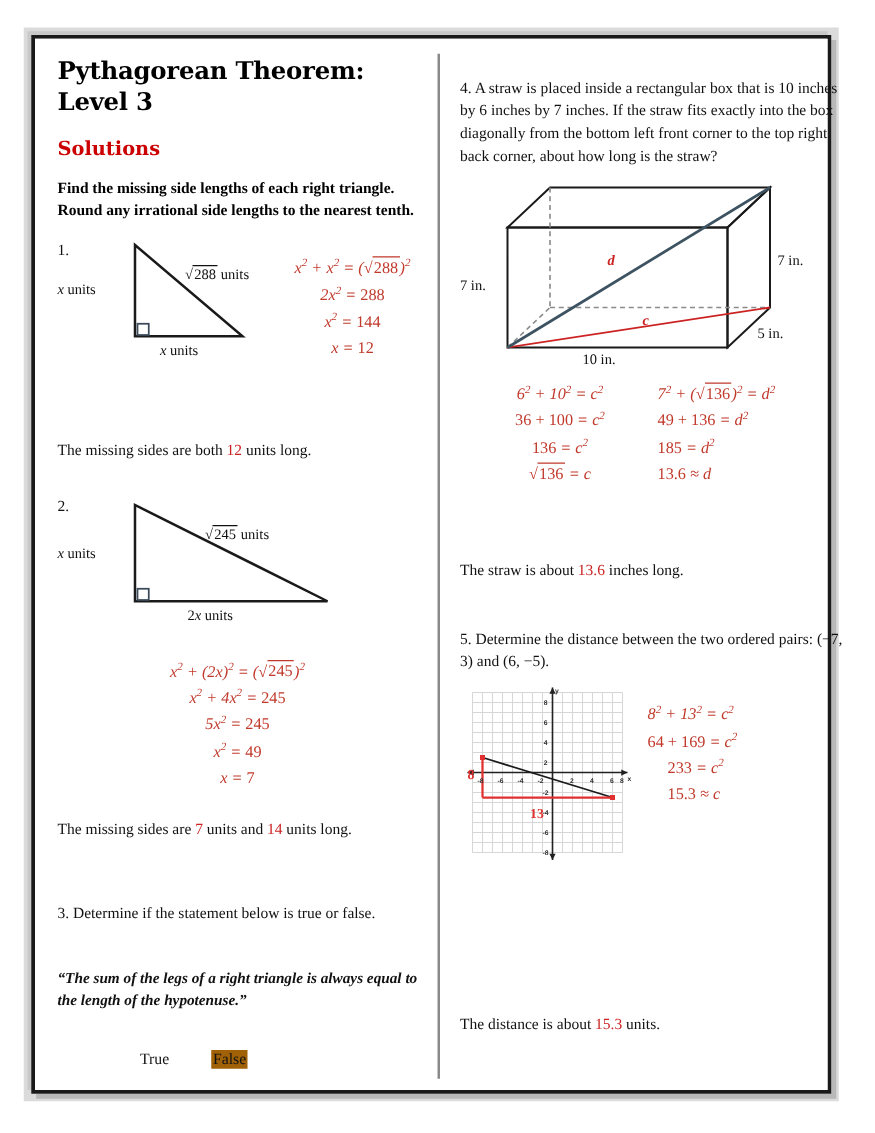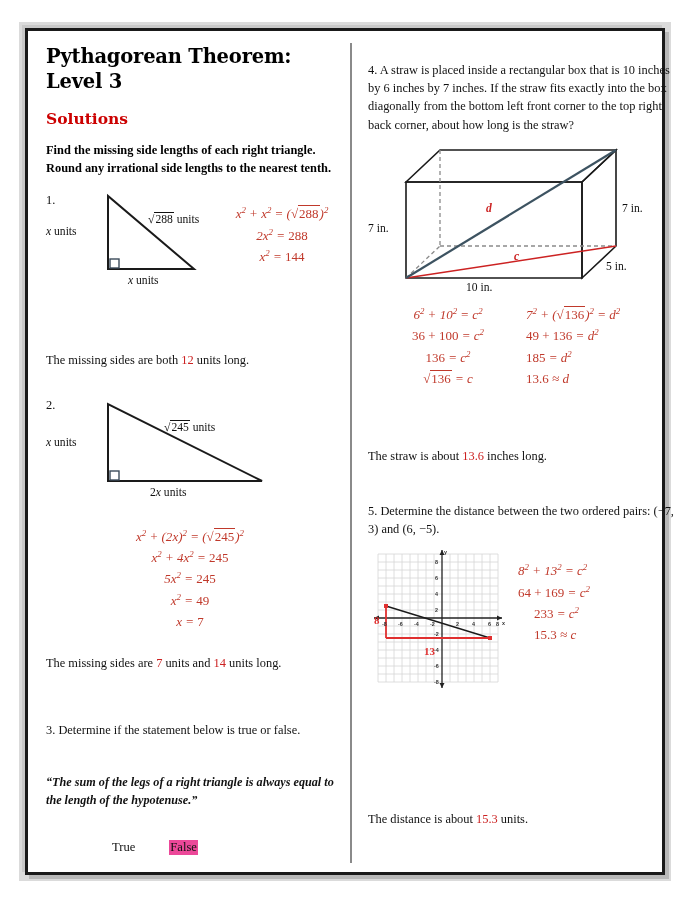--- a/index.html
+++ b/index.html
@@ -98,21 +98,21 @@
     margin: 0;
     color: #111;
   }
   .tf-row {
     display: flex;
     margin-top: 30px;
     padding-left: 66px;
     font-size: 12.6px;
   }
   .tf-true { margin-right: 34px; color: #111; }
-  .tf-false { background: #ec4899; color: #111; padding: 0 1px; }
+  .tf-false { background: #a16207; color: #111; padding: 0 1px; }
 
   
   .math-block {
     color: #c0392b;
     font-family: "Liberation Serif", "DejaVu Serif", serif;
     font-style: italic;
     font-size: 13px;
     line-height: 1.62;
     text-align: center;
   }
@@ -171,20 +171,21 @@
         </svg>
         <span class="lbl" style="left:-26px;top:34px;"><i>x</i> units</span>
         <span class="lbl" style="left:76px;top:22px;"><span class="radsym">√</span><span class="rt">288</span> units</span>
         <span class="lbl" style="left:56px;top:83px;"><i>x</i> units</span>
       </div>
 
       <div class="math-block" style="position:absolute;left:166px;top:12px;width:140px;">
         <div class="mrow"><i>x</i><sup>2</sup> + <i>x</i><sup>2</sup> = (<span class="radsym">√</span><span class="rad upr">288</span>)<sup>2</sup></div>
         <div class="mrow">2<i>x</i><sup>2</sup> = <span class="upr">288</span></div>
         <div class="mrow"><i>x</i><sup>2</sup> = <span class="upr">144</span></div>
+        <div class="mrow"><i>x</i> = <span class="upr">12</span></div>
       </div>
     </div>
 
     <p class="answer" style="margin-top:18px;">
       <span>The missing sides are both </span><span class="red">12</span><span> units long.</span>
     </p>
 
     <div style="position:relative;height:116px;margin-top:26px;">
       <span class="num-label" style="position:absolute;left:0;top:2px;">2.</span>
 

